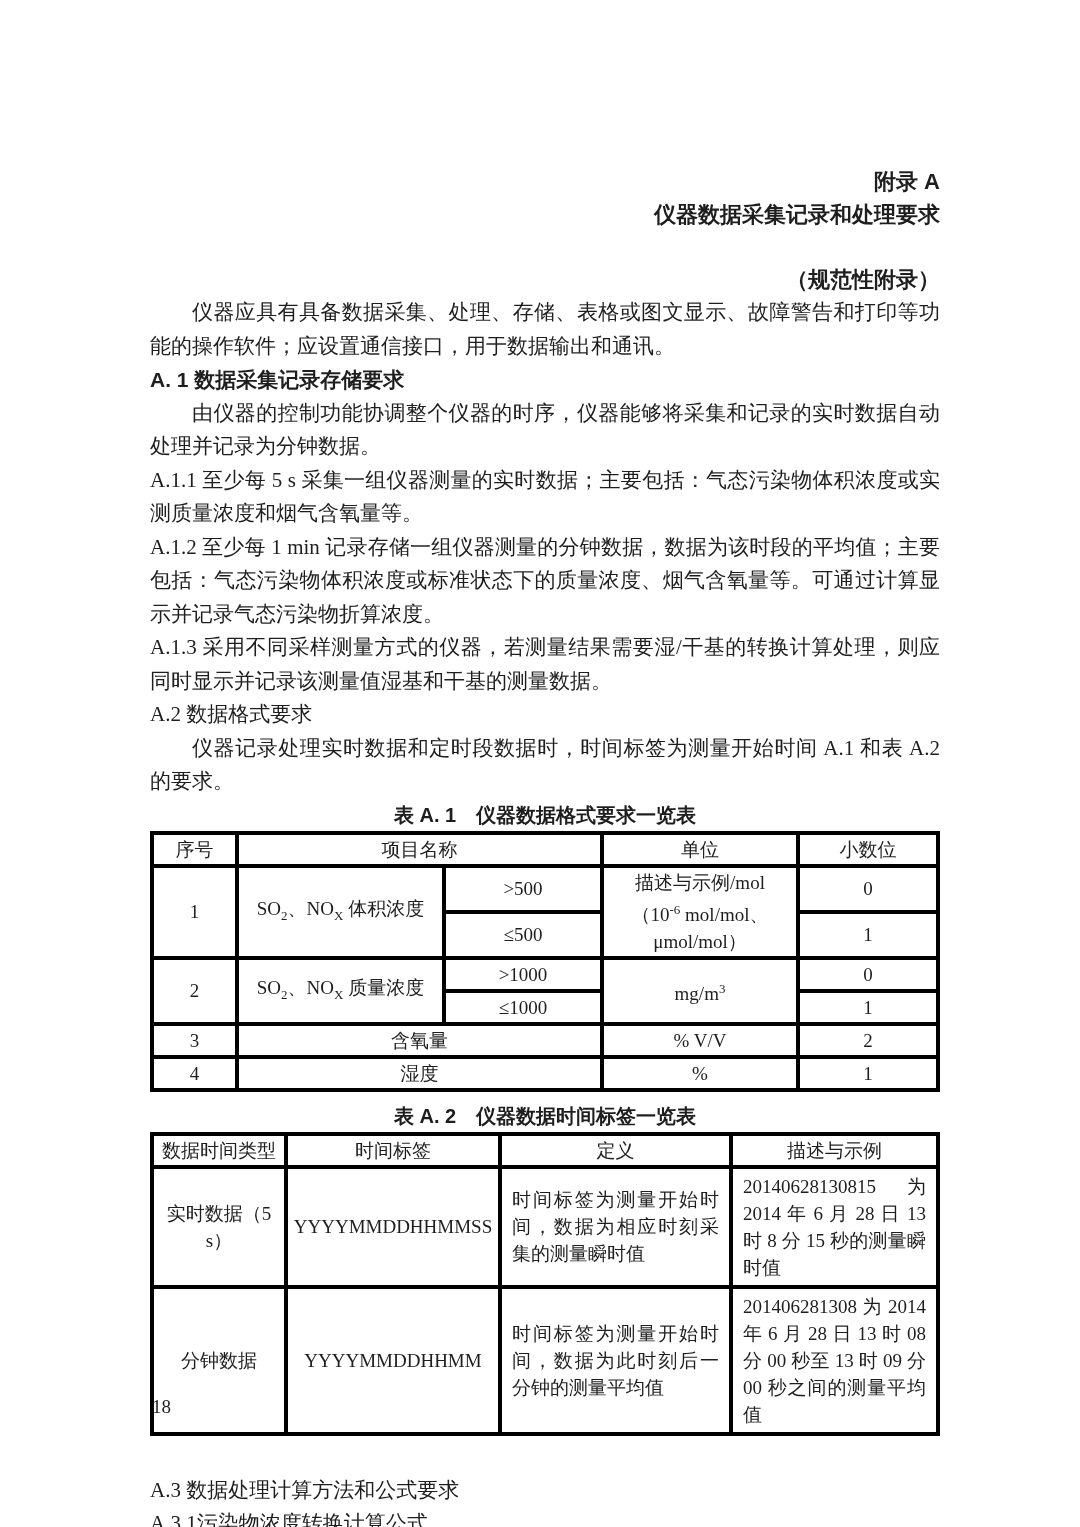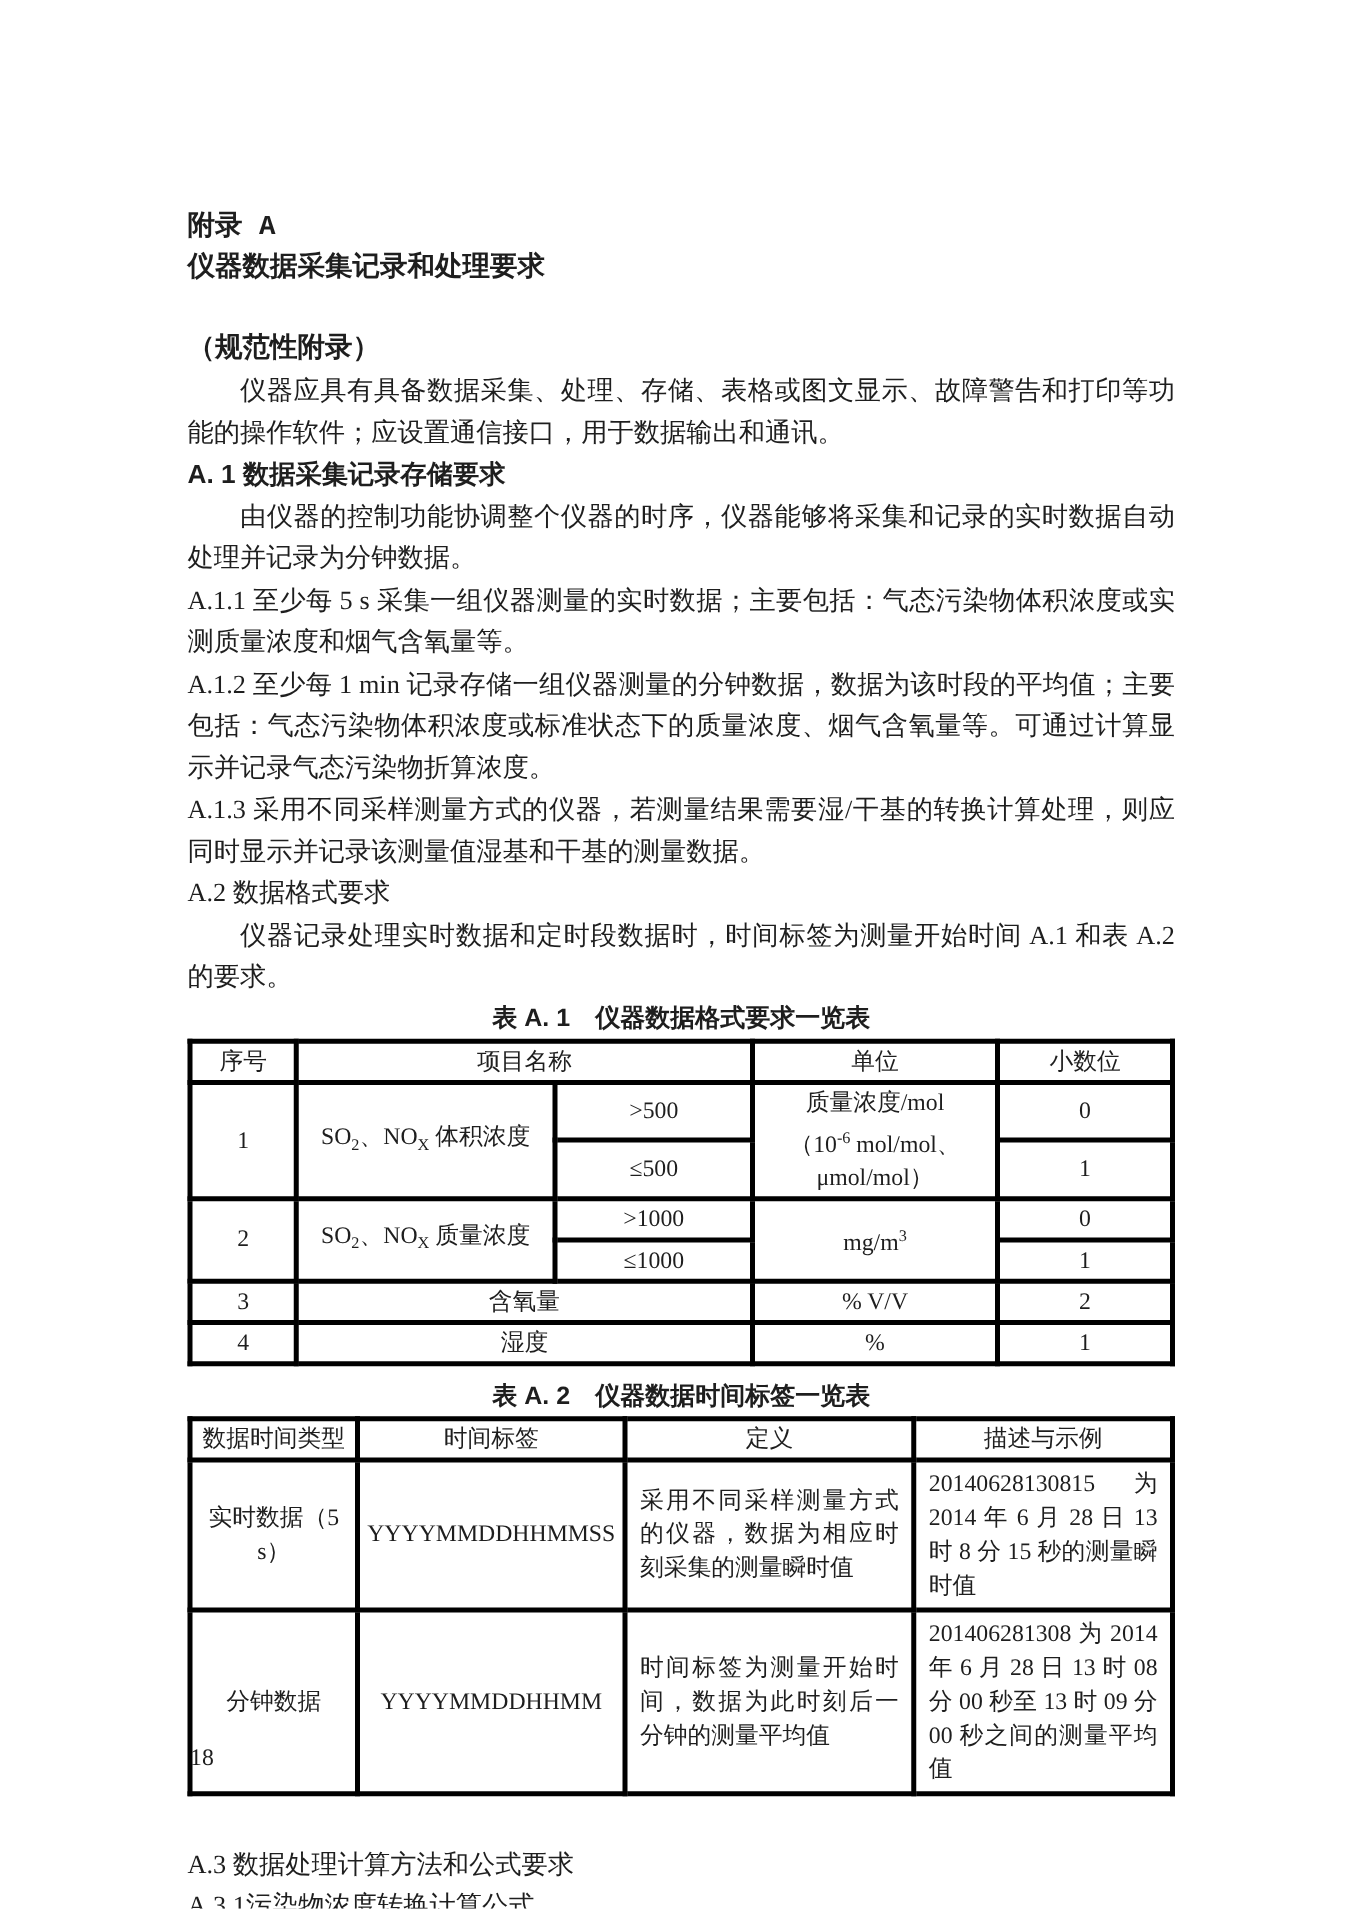--- a/index.html
+++ b/index.html
@@ -12,21 +12,21 @@
     font-family: "Liberation Serif", "DejaVu Serif", serif;
     overflow: hidden;
   }
   .content {
     position: absolute;
     left: 150px;
     top: 165px;
     width: 790px;
   }
   .sans { font-family: "Liberation Sans", "DejaVu Sans", sans-serif; }
-  .center { text-align: left; font-family: Liberation Mono, monospace; }
+  .center { text-align: right; }
   .bold { font-weight: 700; }
   p { margin: 0; }
   .title { font-size: 22px; line-height: 33px; }
   .title-gap { margin-bottom: 32px; }
   .body { font-size: 21px; line-height: 33.5px; text-align: justify; }
   .indent { text-indent: 2em; }
   .heading-sans {
     font-family: "Liberation Sans", "DejaVu Sans", sans-serif;
     font-size: 21px; line-height: 33.5px; font-weight: 600;
   }
@@ -97,21 +97,21 @@
           <td>序号</td>
           <td colspan="2">项目名称</td>
           <td>单位</td>
           <td>小数位</td>
         </tr>
         <tr>
           <td rowspan="2">1</td>
           <td rowspan="2"><span>SO</span><sub>2</sub><span>、NO</span><sub>X</sub><span> 体积浓度</span></td>
           <td>&gt;500</td>
           <td rowspan="2">
-            <div>质量浓度/mol</div>
+            <div>描述与示例/mol</div>
             <div><span>（10</span><sup>-6</sup><span> mol/mol、μmol/mol）</span></div>
           </td>
           <td>0</td>
         </tr>
         <tr>
           <td>≤500</td>
           <td>1</td>
         </tr>
         <tr>
           <td rowspan="2">2</td>
@@ -151,21 +151,21 @@
       <tbody>
         <tr class="hdr">
           <td>数据时间类型</td>
           <td>时间标签</td>
           <td>定义</td>
           <td>描述与示例</td>
         </tr>
         <tr>
           <td>实时数据（5 s）</td>
           <td>YYYYMMDDHHMMSS</td>
-          <td class="textcell">采用不同采样测量方式的仪器，数据为相应时刻采集的测量瞬时值</td>
+          <td class="textcell">时间标签为测量开始时间，数据为相应时刻采集的测量瞬时值</td>
           <td class="textcell">20140628130815 为 2014 年 6 月 28 日 13 时 8 分 15 秒的测量瞬时值</td>
         </tr>
         <tr>
           <td>分钟数据</td>
           <td>YYYYMMDDHHMM</td>
           <td class="textcell">时间标签为测量开始时间，数据为此时刻后一分钟的测量平均值</td>
           <td class="textcell">201406281308 为 2014 年 6 月 28 日 13 时 08 分 00 秒至 13 时 09 分 00 秒之间的测量平均值</td>
         </tr>
       </tbody>
     </table>

